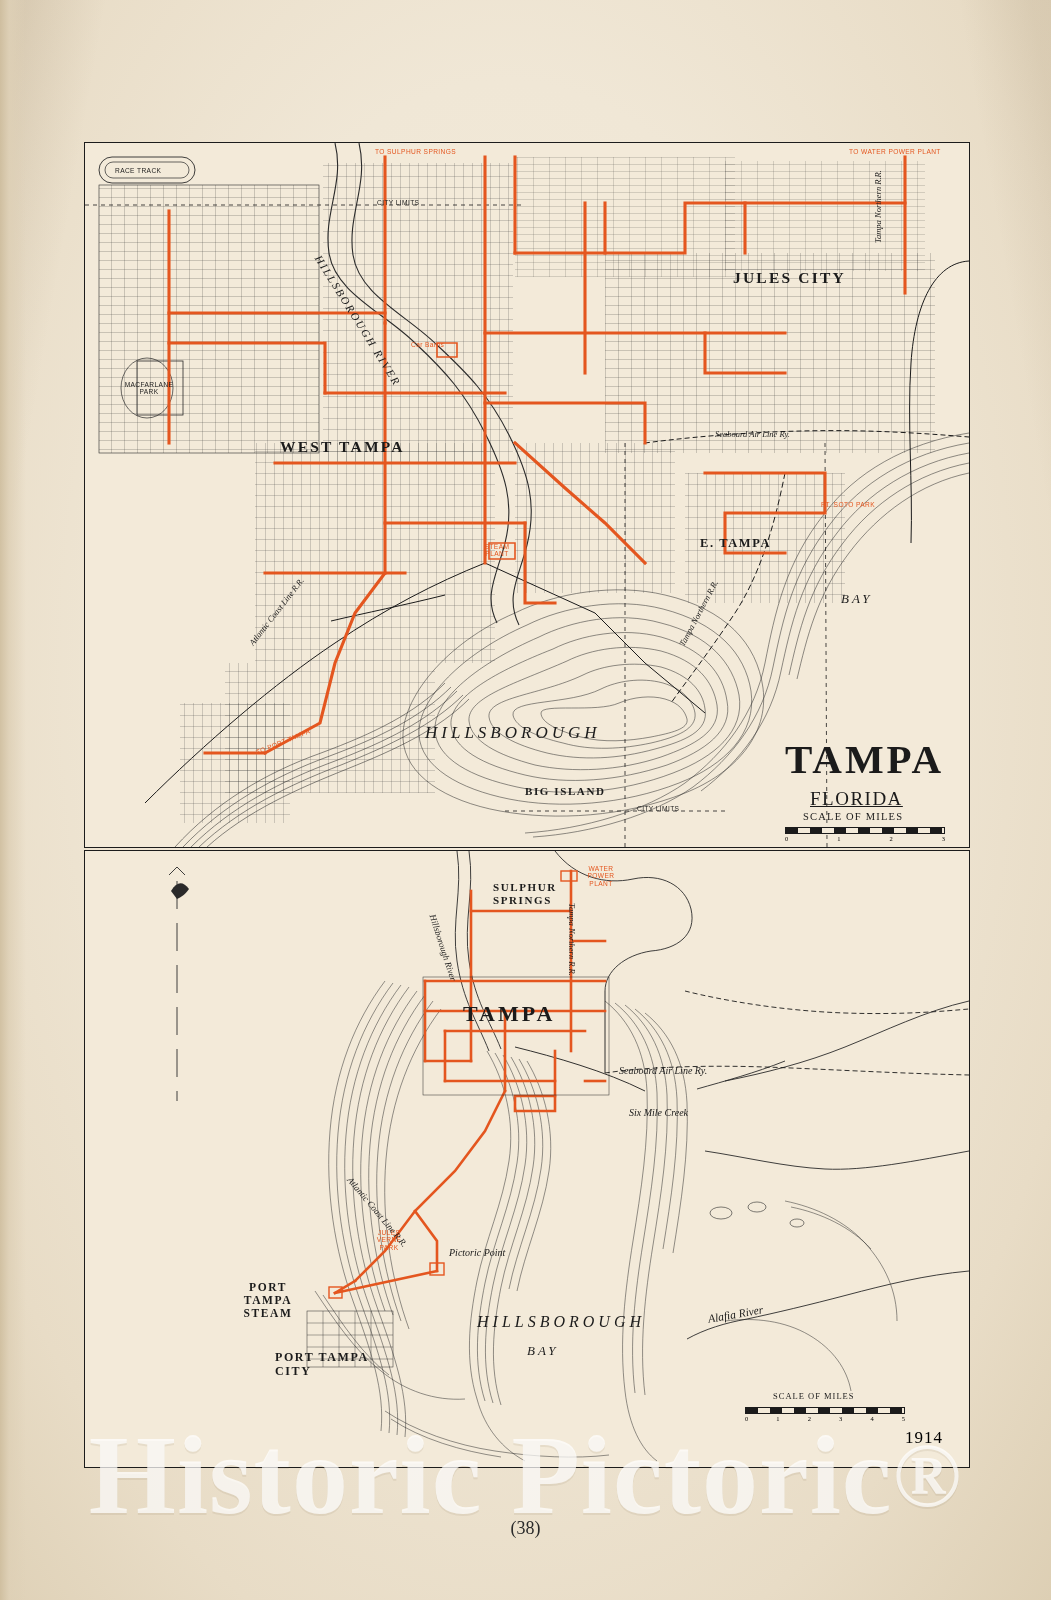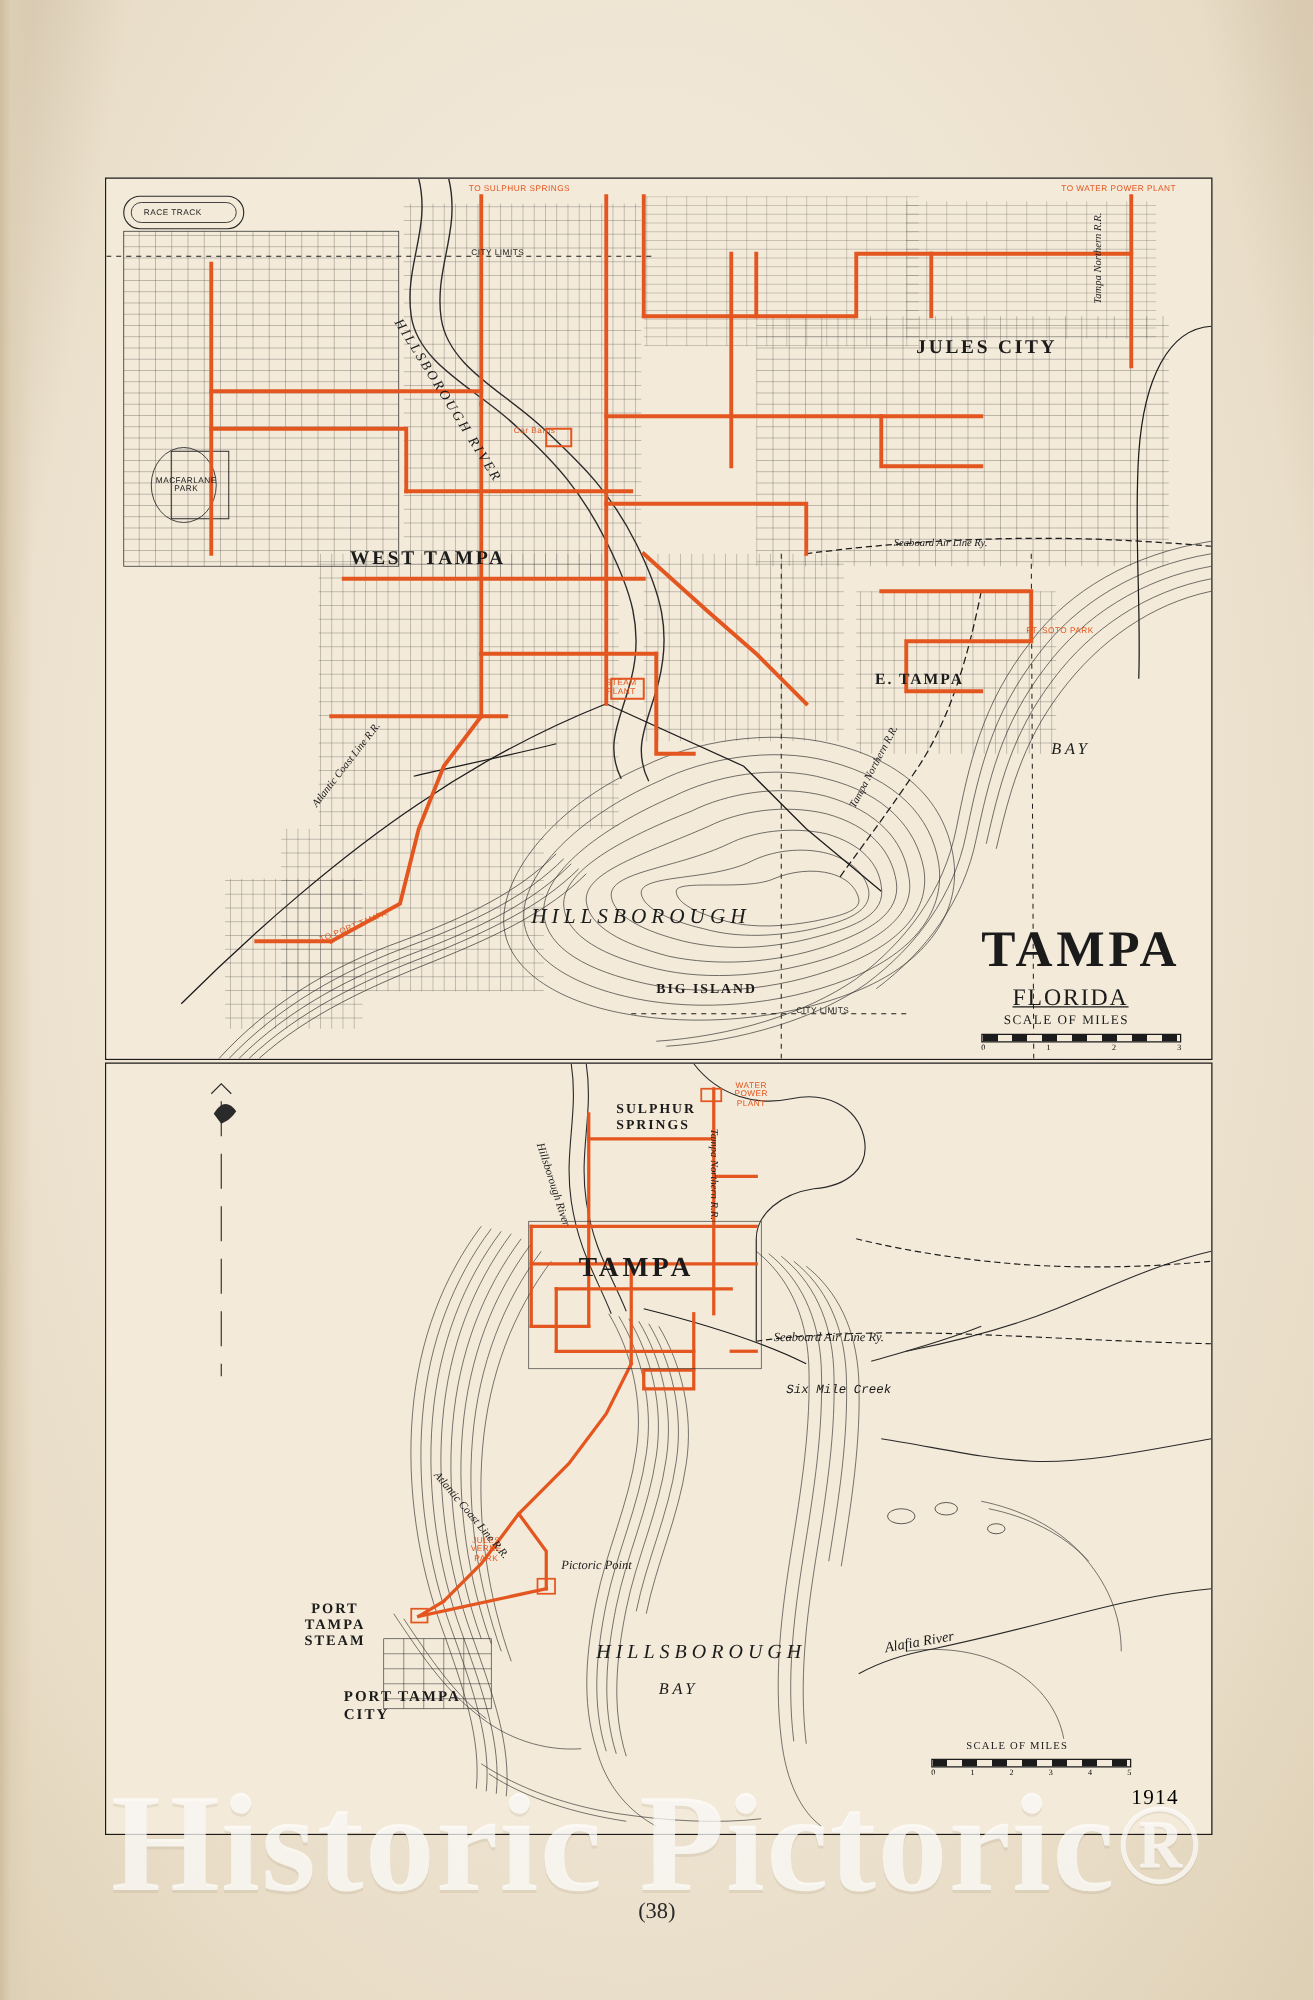--- a/index.html
+++ b/index.html
@@ -347,21 +347,21 @@
   <div class="lbl serif t-place-sm" style="left:190px;top:500px;width:130px;white-space:normal;line-height:1.15;font-size:12px;">PORT TAMPA CITY</div>
   <div class="lbl serif t-place-sm" style="left:138px;top:430px;width:90px;white-space:normal;line-height:1.15;font-size:11.5px;text-align:center;">PORT TAMPA STEAM</div>
   <div class="lbl serif t-rr" style="left:364px;top:396px;font-size:10px;">Pictoric Point</div>
   <div class="lbl sans t-tiny red" style="left:282px;top:378px;width:44px;white-space:normal;line-height:1.1;text-align:center;">JULES VERNE PARK</div>
 
   <div class="lbl serif t-water" style="left:392px;top:462px;font-size:16px;">HILLSBOROUGH</div>
   <div class="lbl serif t-water-sm" style="left:442px;top:492px;">BAY</div>
   <div class="lbl serif t-rr" style="left:622px;top:462px;font-size:11.5px;transform:rotate(-10deg);transform-origin:left top;">Alafia River</div>
 
   <div class="lbl serif t-rr" style="left:352px;top:62px;font-size:9px;transform:rotate(72deg);transform-origin:left top;">Hillsborough River</div>
-  <div class="lbl serif t-rr" style="left:544px;top:256px;font-size:10px;font-family:Liberation Mono, monospace;">Six Mile Creek</div>
+  <div class="lbl serif t-rr" style="left:544px;top:256px;font-size:10px;">Six Mile Creek</div>
   <div class="lbl serif t-rr" style="left:534px;top:214px;font-size:10px;">Seaboard  Air  Line Ry.</div>
   <div class="lbl serif t-rr" style="left:492px;top:52px;font-size:8.5px;transform:rotate(90deg);transform-origin:left top;">Tampa Northern R.R.</div>
   <div class="lbl serif t-rr" style="left:268px;top:324px;font-size:9px;transform:rotate(50deg);transform-origin:left top;">Atlantic Coast Line R.R.</div>
   <div class="lbl sans t-tiny red" style="left:492px;top:14px;width:48px;white-space:normal;line-height:1.1;text-align:center;">WATER POWER PLANT</div>
 
   <div class="lbl serif" style="left:688px;top:540px;font-size:8.5px;letter-spacing:1px;">SCALE OF MILES</div>
   <div class="scalebar" style="left:660px;top:556px;width:160px;">
     <div class="bar"></div>
     <div class="nums">
       <span>0</span>

